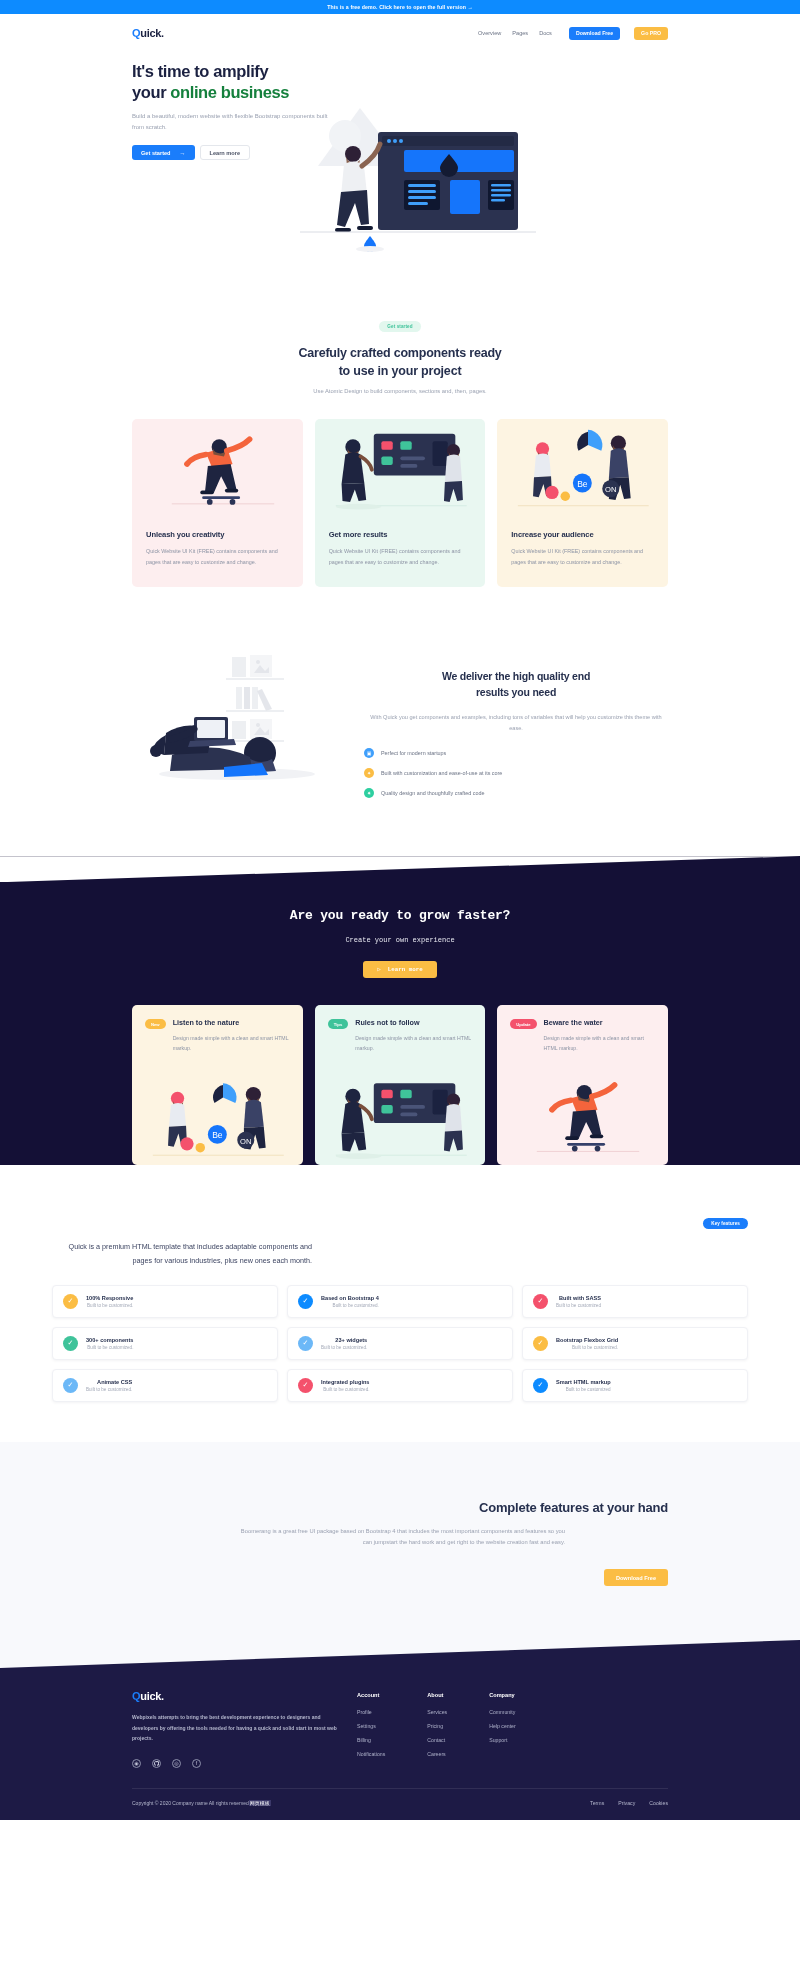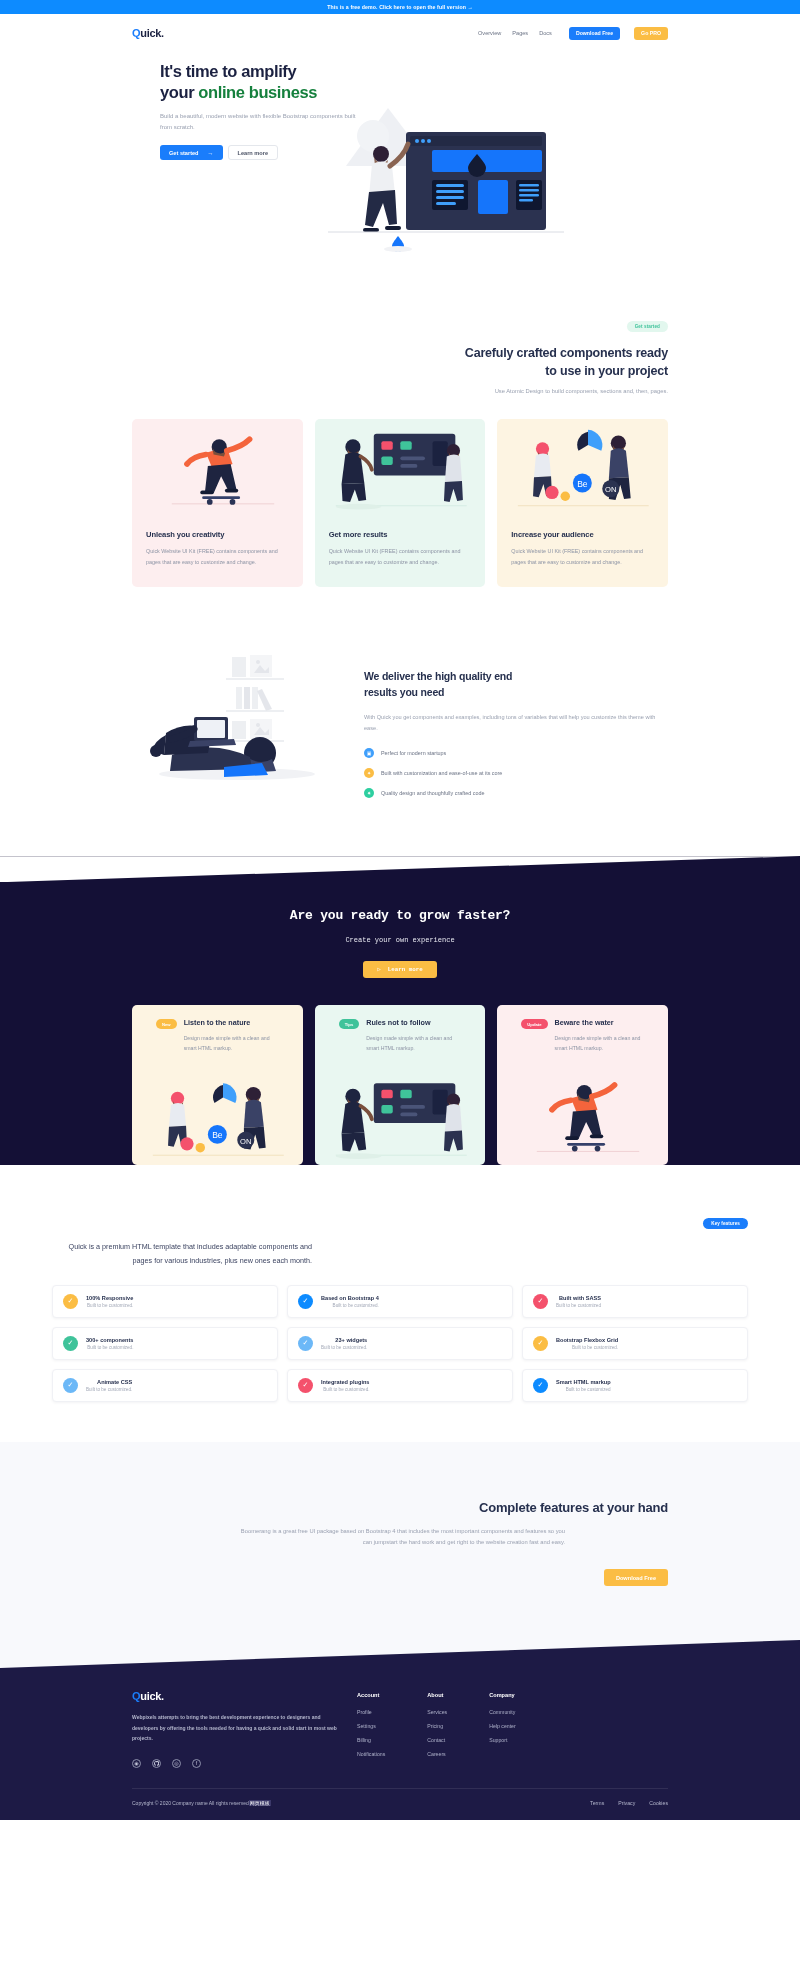--- a/index.html
+++ b/index.html
@@ -68,21 +68,20 @@
   .btn-primary { background: #1a7dfb; color: #fff; }
   .btn-warning { background: #fbbd44; color: #fff; }
   .btn-nav { height: 13px; padding: 0 7px; font-size: 5.2px; margin-left: 3px; }
   .btn-nav.first { margin-left: 6px; }
 
   
   .hero {
     position: relative;
     height: 200px;
     padding: 0 132px;
-    margin-left: 28px;
   }
   .hero-copy { padding-top: 9px; width: 205px; position: relative; z-index: 3; }
   .hero-title {
     font-size: 16.5px;
     line-height: 1.28;
     font-weight: 700;
     color: #1b2141;
     letter-spacing: -.4px;
   }
   .hero-title .accent { color: #15803d; }
@@ -114,21 +113,21 @@
   .badge-pill {
     display: inline-block;
     padding: 3px 8px;
     border-radius: 10px;
     font-size: 4.6px;
     font-weight: 700;
     letter-spacing: .1px;
   }
   .badge-green { background: #e2f7ee; color: #3fc39a; }
   .badge-blue-solid { background: #1a7dfb; color: #fff; }
-  .crafted { text-align: right; padding-top: 62px; }
+  .crafted { text-align: center; padding-top: 62px; }
   .crafted h2 {
     margin-top: 12px;
     font-size: 12.5px;
     line-height: 1.45;
     font-weight: 600;
     color: #26304e;
     letter-spacing: -.2px;
   }
   .crafted p {
     margin-top: 8px;
@@ -168,20 +167,21 @@
   .bg-mint { background: #e9f7f1; }
   .bg-cream { background: #fdf4e2; }
 
   
   .deliver {
     display: flex;
     align-items: flex-start;
     gap: 22px;
     padding-top: 60px;
     padding-bottom: 58px;
+    text-align: center;
   }
   .deliver-art { width: 210px; height: 140px; position: relative; flex: none; }
   .deliver-copy { flex: 1; padding-top: 22px; }
   .deliver-copy h2 {
     font-size: 10.5px;
     line-height: 1.5;
     font-weight: 600;
     color: #26304e;
     letter-spacing: -.2px;
   }
@@ -242,21 +242,21 @@
     margin-top: 27px;
   }
   .tcard {
     flex: 1;
     border-radius: 5px;
     overflow: hidden;
     min-height: 160px;
     display: flex;
     flex-direction: column;
   }
-  .tcard .head { padding: 13px 24px 0; display: flex; gap: 7px; align-items: flex-start; }
+  .tcard .head { padding: 13px 13px 0; display: flex; gap: 7px; align-items: flex-start; }
   .tcard .minibadge {
     padding: 2.5px 6px;
     border-radius: 8px;
     font-size: 4.2px;
     font-weight: 700;
     color: #fff;
     flex: none;
     margin-top: 1px;
   }
   .mb-amber { background: #fbbd44; }

